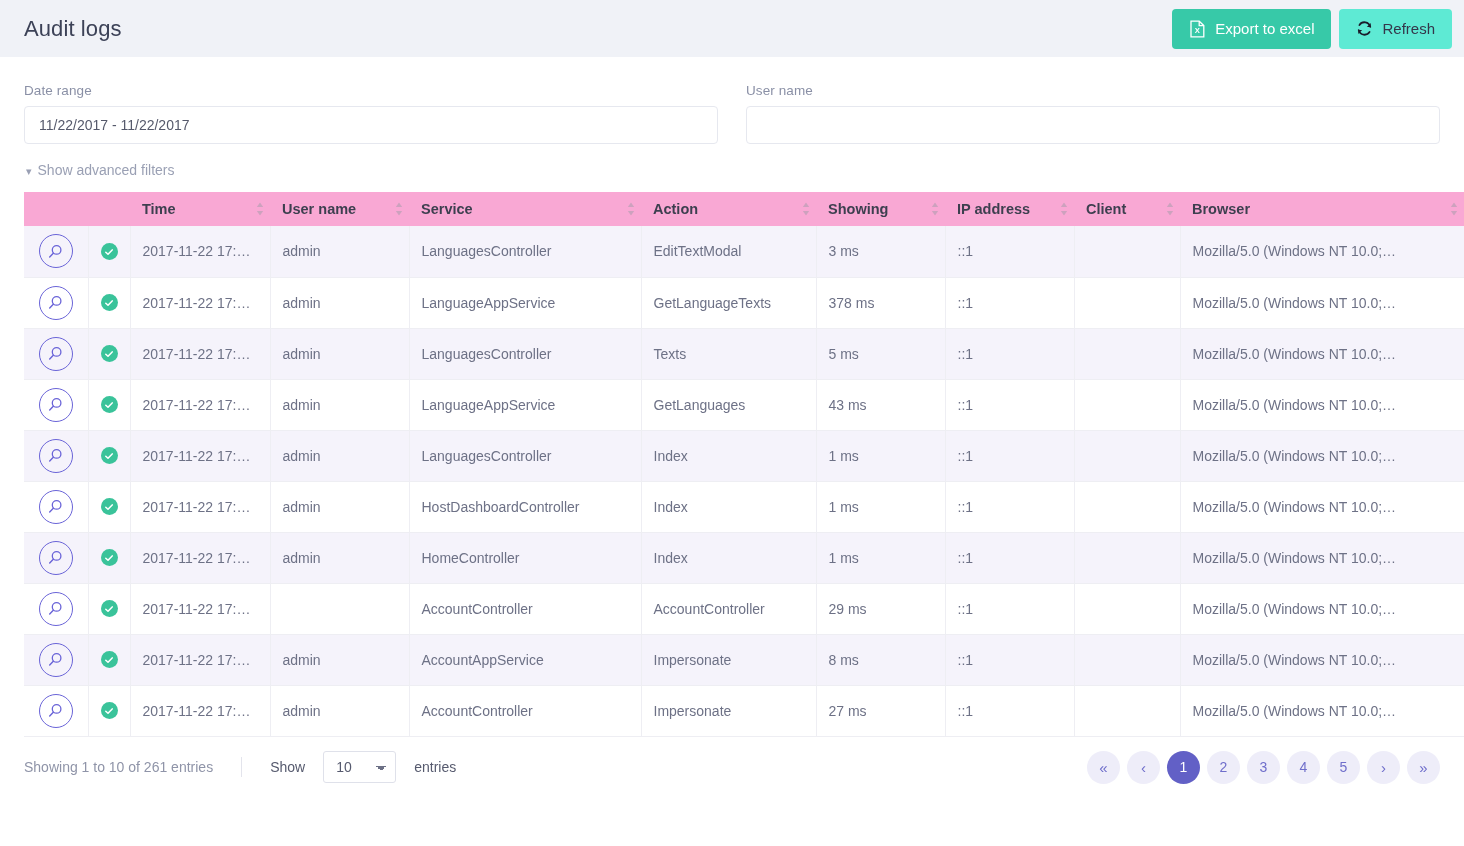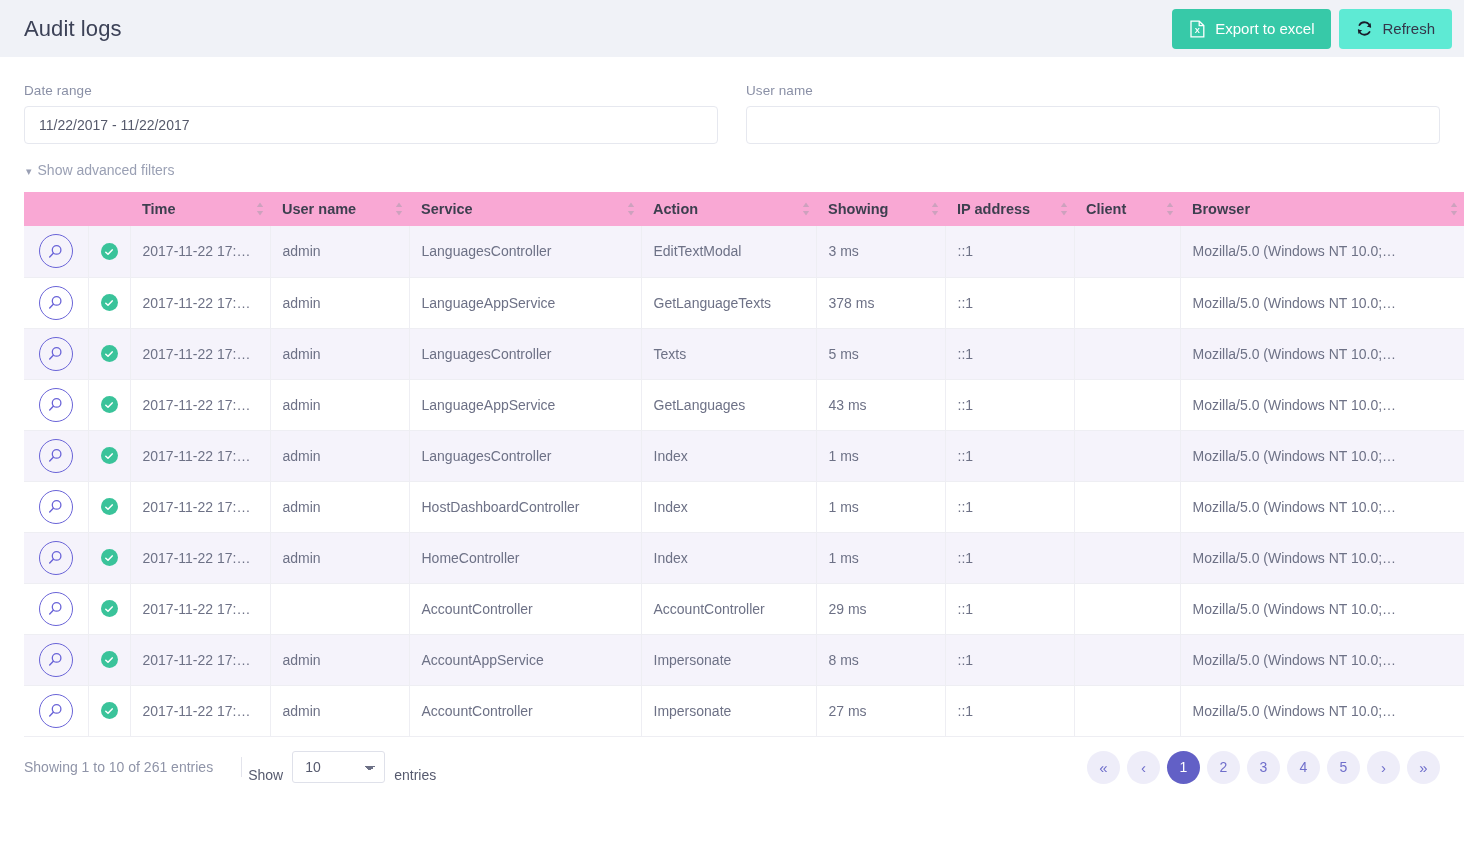--- a/index.html
+++ b/index.html
@@ -197,33 +197,33 @@
   }
   .showing-info {
     font-size: 14px;
     color: #8f94a8;
     padding-right: 28px;
     border-right: 1px solid #e3e4ec;
     line-height: 20px;
   }
   .length-wrap {
     display: flex;
-    align-items: flex-end;
-    gap: 9px;
+    align-items: center;
+    gap: 18px;
     font-size: 14px;
     color: #565a6e;
-    margin-left: 6px;
+    margin-left: 28px;
   }
   .length-select {
     appearance: none;
     -webkit-appearance: none;
     border: 1px solid #dfe1ea;
     border-radius: 3px;
     height: 32px;
-    width: 93px;
+    width: 73px;
     padding: 0 22px 0 12px;
     font-size: 14px;
     color: #565a6e;
     font-family: "Liberation Sans", sans-serif;
     background:
       linear-gradient(45deg, transparent 50%, #6c7085 50%) calc(100% - 14px) 14px/5px 5px no-repeat,
       linear-gradient(135deg, #6c7085 50%, transparent 50%) calc(100% - 9px) 14px/5px 5px no-repeat,
       #fff;
     outline: none;
     cursor: pointer;

